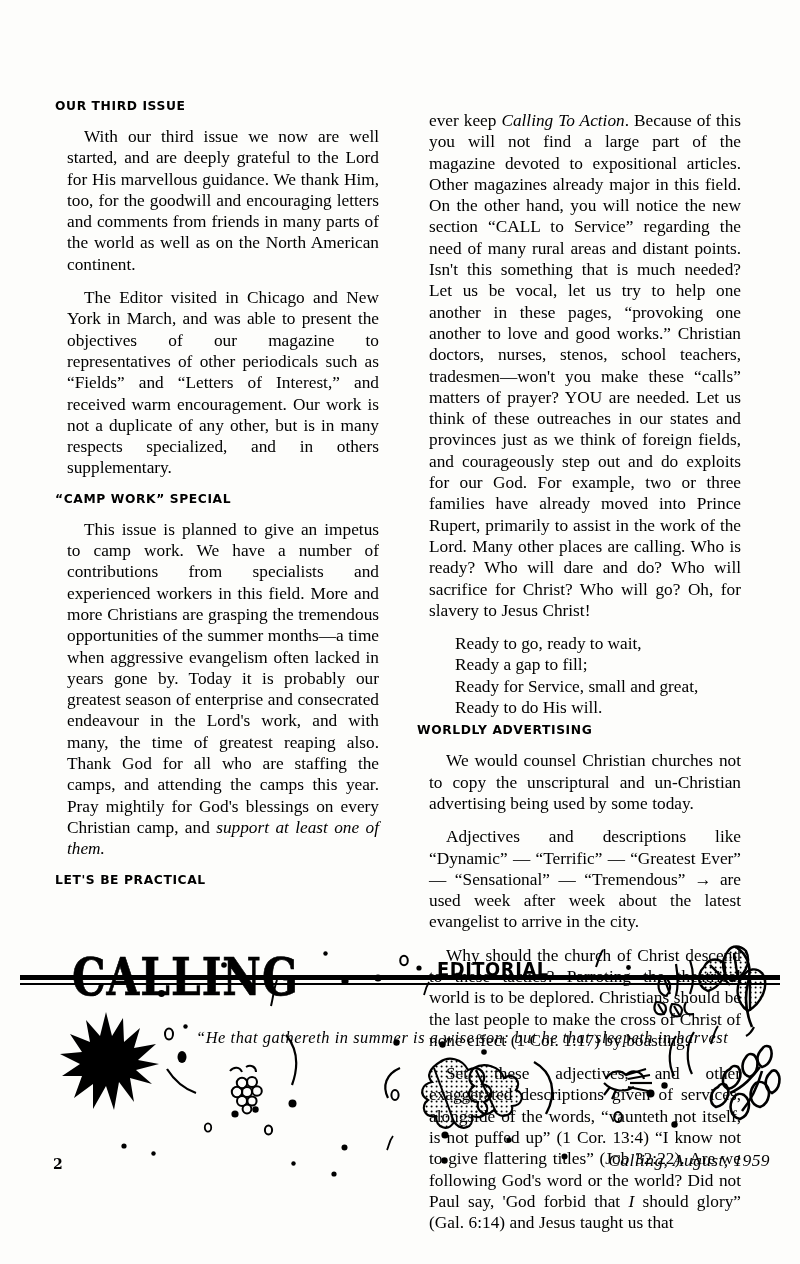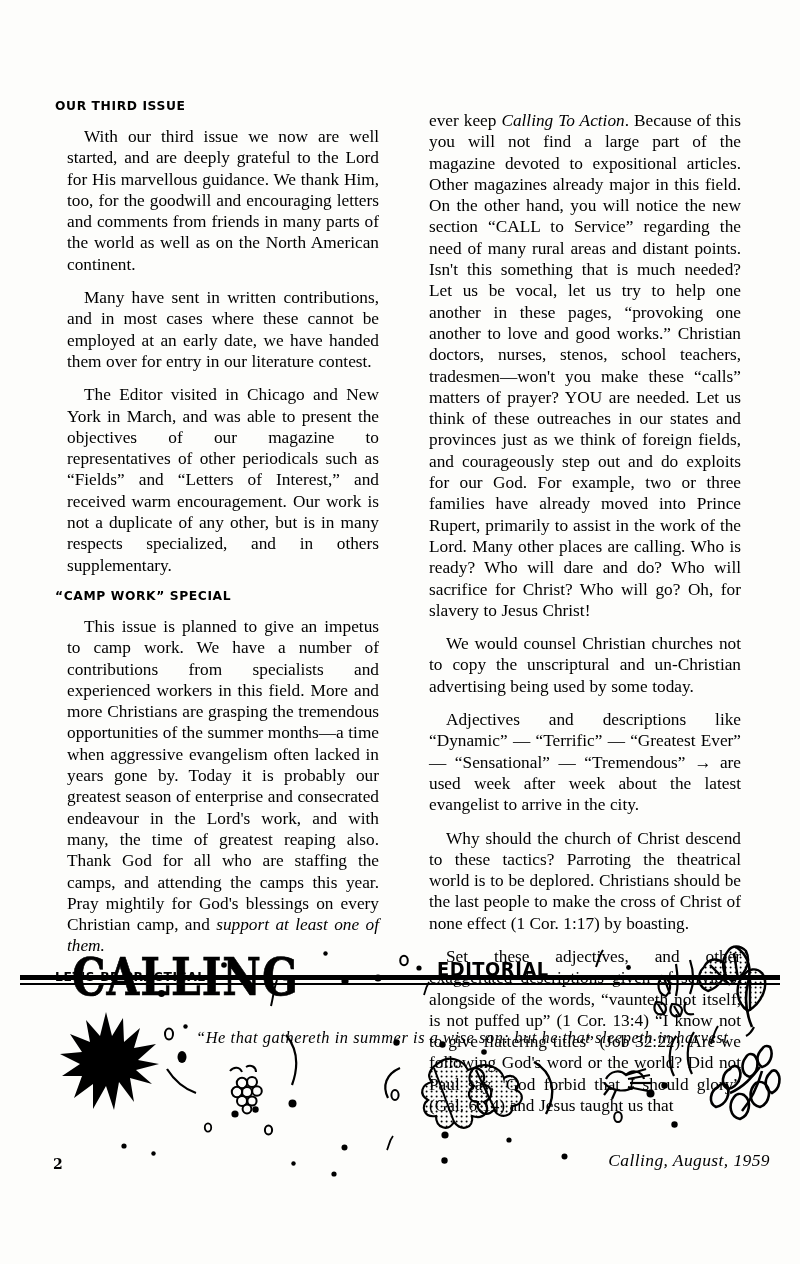--- a/index.html
+++ b/index.html
@@ -163,34 +163,40 @@
 <body>
 
 <div class="page">
 
   <div class="columns">
 
     <div class="col col-left">
 
       <h2 class="sec-head">OUR THIRD ISSUE</h2>
       <p class="para first">With our third issue we now are well started, and are deeply grateful to the Lord for His marvellous guidance. We thank Him, too, for the goodwill and encouraging letters and comments from friends in many parts of the world as well as on the North American continent.</p>
-      <p class="para">Many have sent in written contributions, and in most cases where these cannot be employed at an early date, we have handed them over for entry in our literature contest.</p>
       <p class="para">The Editor visited in Chicago and New York in March, and was able to present the objectives of our magazine to representatives of other periodicals such as “Fields” and “Letters of Interest,” and received warm encouragement. Our work is not a duplicate of any other, but is in many respects specialized, and in others supplementary.</p>
 
       <h2 class="sec-head spaced">“CAMP WORK” SPECIAL</h2>
       <p class="para"><span>This issue is planned to give an impetus to camp work. We have a number of contributions from specialists and experienced workers in this field. More and more Christians are grasping the tremendous opportunities of the summer months—a time when aggressive evangelism often lacked in years gone by. Today it is probably our greatest season of enterprise and consecrated endeavour in the Lord's work, and with many, the time of greatest reaping also. Thank God for all who are staffing the camps, and attending the camps this year. Pray mightily for God's blessings on every Christian camp, and </span><span class="ital">support at least one of them.</span></p>
 
       <h2 class="sec-head spaced">LET'S BE PRACTICAL</h2>
     </div>
 
     <div class="col col-right">
 
       <p class="para" style="text-indent:0"><span>ever keep </span><span class="ital">Calling To Action</span><span>. Because of this you will not find a large part of the magazine devoted to expositional articles. Other magazines already major in this field. On the other hand, you will notice the new section “CALL to Service” regarding the need of many rural areas and distant points. Isn't this something that is much needed? Let us be vocal, let us try to help one another in these pages, “provoking one another to love and good works.” Christian doctors, nurses, stenos, school teachers, tradesmen—won't you make these “calls” matters of prayer? YOU are needed. Let us think of these outreaches in our states and provinces just as we think of foreign fields, and courageously step out and do exploits for our God. For example, two or three families have already moved into Prince Rupert, primarily to assist in the work of the Lord. Many other places are calling. Who is ready? Who will dare and do? Who will sacrifice for Christ? Who will go? Oh, for slavery to Jesus Christ!</span></p>
 
-
+      <div class="verse">
+        <div>Ready to go, ready to wait,</div>
+        <div>Ready a gap to fill;</div>
+        <div>Ready for Service, small and great,</div>
+        <div>Ready to do His will.</div>
+      </div>
+
+      <h2 class="sec-head spaced">WORLDLY ADVERTISING</h2>
       <p class="para">We would counsel Christian churches not to copy the unscriptural and un-Christian advertising being used by some today.</p>
       <p class="para">Adjectives and descriptions like “Dynamic” — “Terrific” — “Greatest Ever” — “Sensational” — “Tremendous” → are used week after week about the latest evangelist to arrive in the city.</p>
       <p class="para">Why should the church of Christ descend to these tactics? Parroting the theatrical world is to be deplored. Christians should be the last people to make the cross of Christ of none effect (1 Cor. 1:17) by boasting.</p>
       <p class="para"><span>Set these adjectives, and other exaggerated descriptions given of services, alongside of the words, “vaunteth not itself, is not puffed up” (1 Cor. 13:4) “I know not to give flattering titles” (Job 32:22). Are we following God's word or the world? Did not Paul say, 'God forbid that </span><span class="ital">I</span><span> should glory” (Gal. 6:14) and Jesus taught us that</span></p>
     </div>
   </div>
 
   <div class="rule-thick"></div>
   <div class="rule-thin"></div>
 

